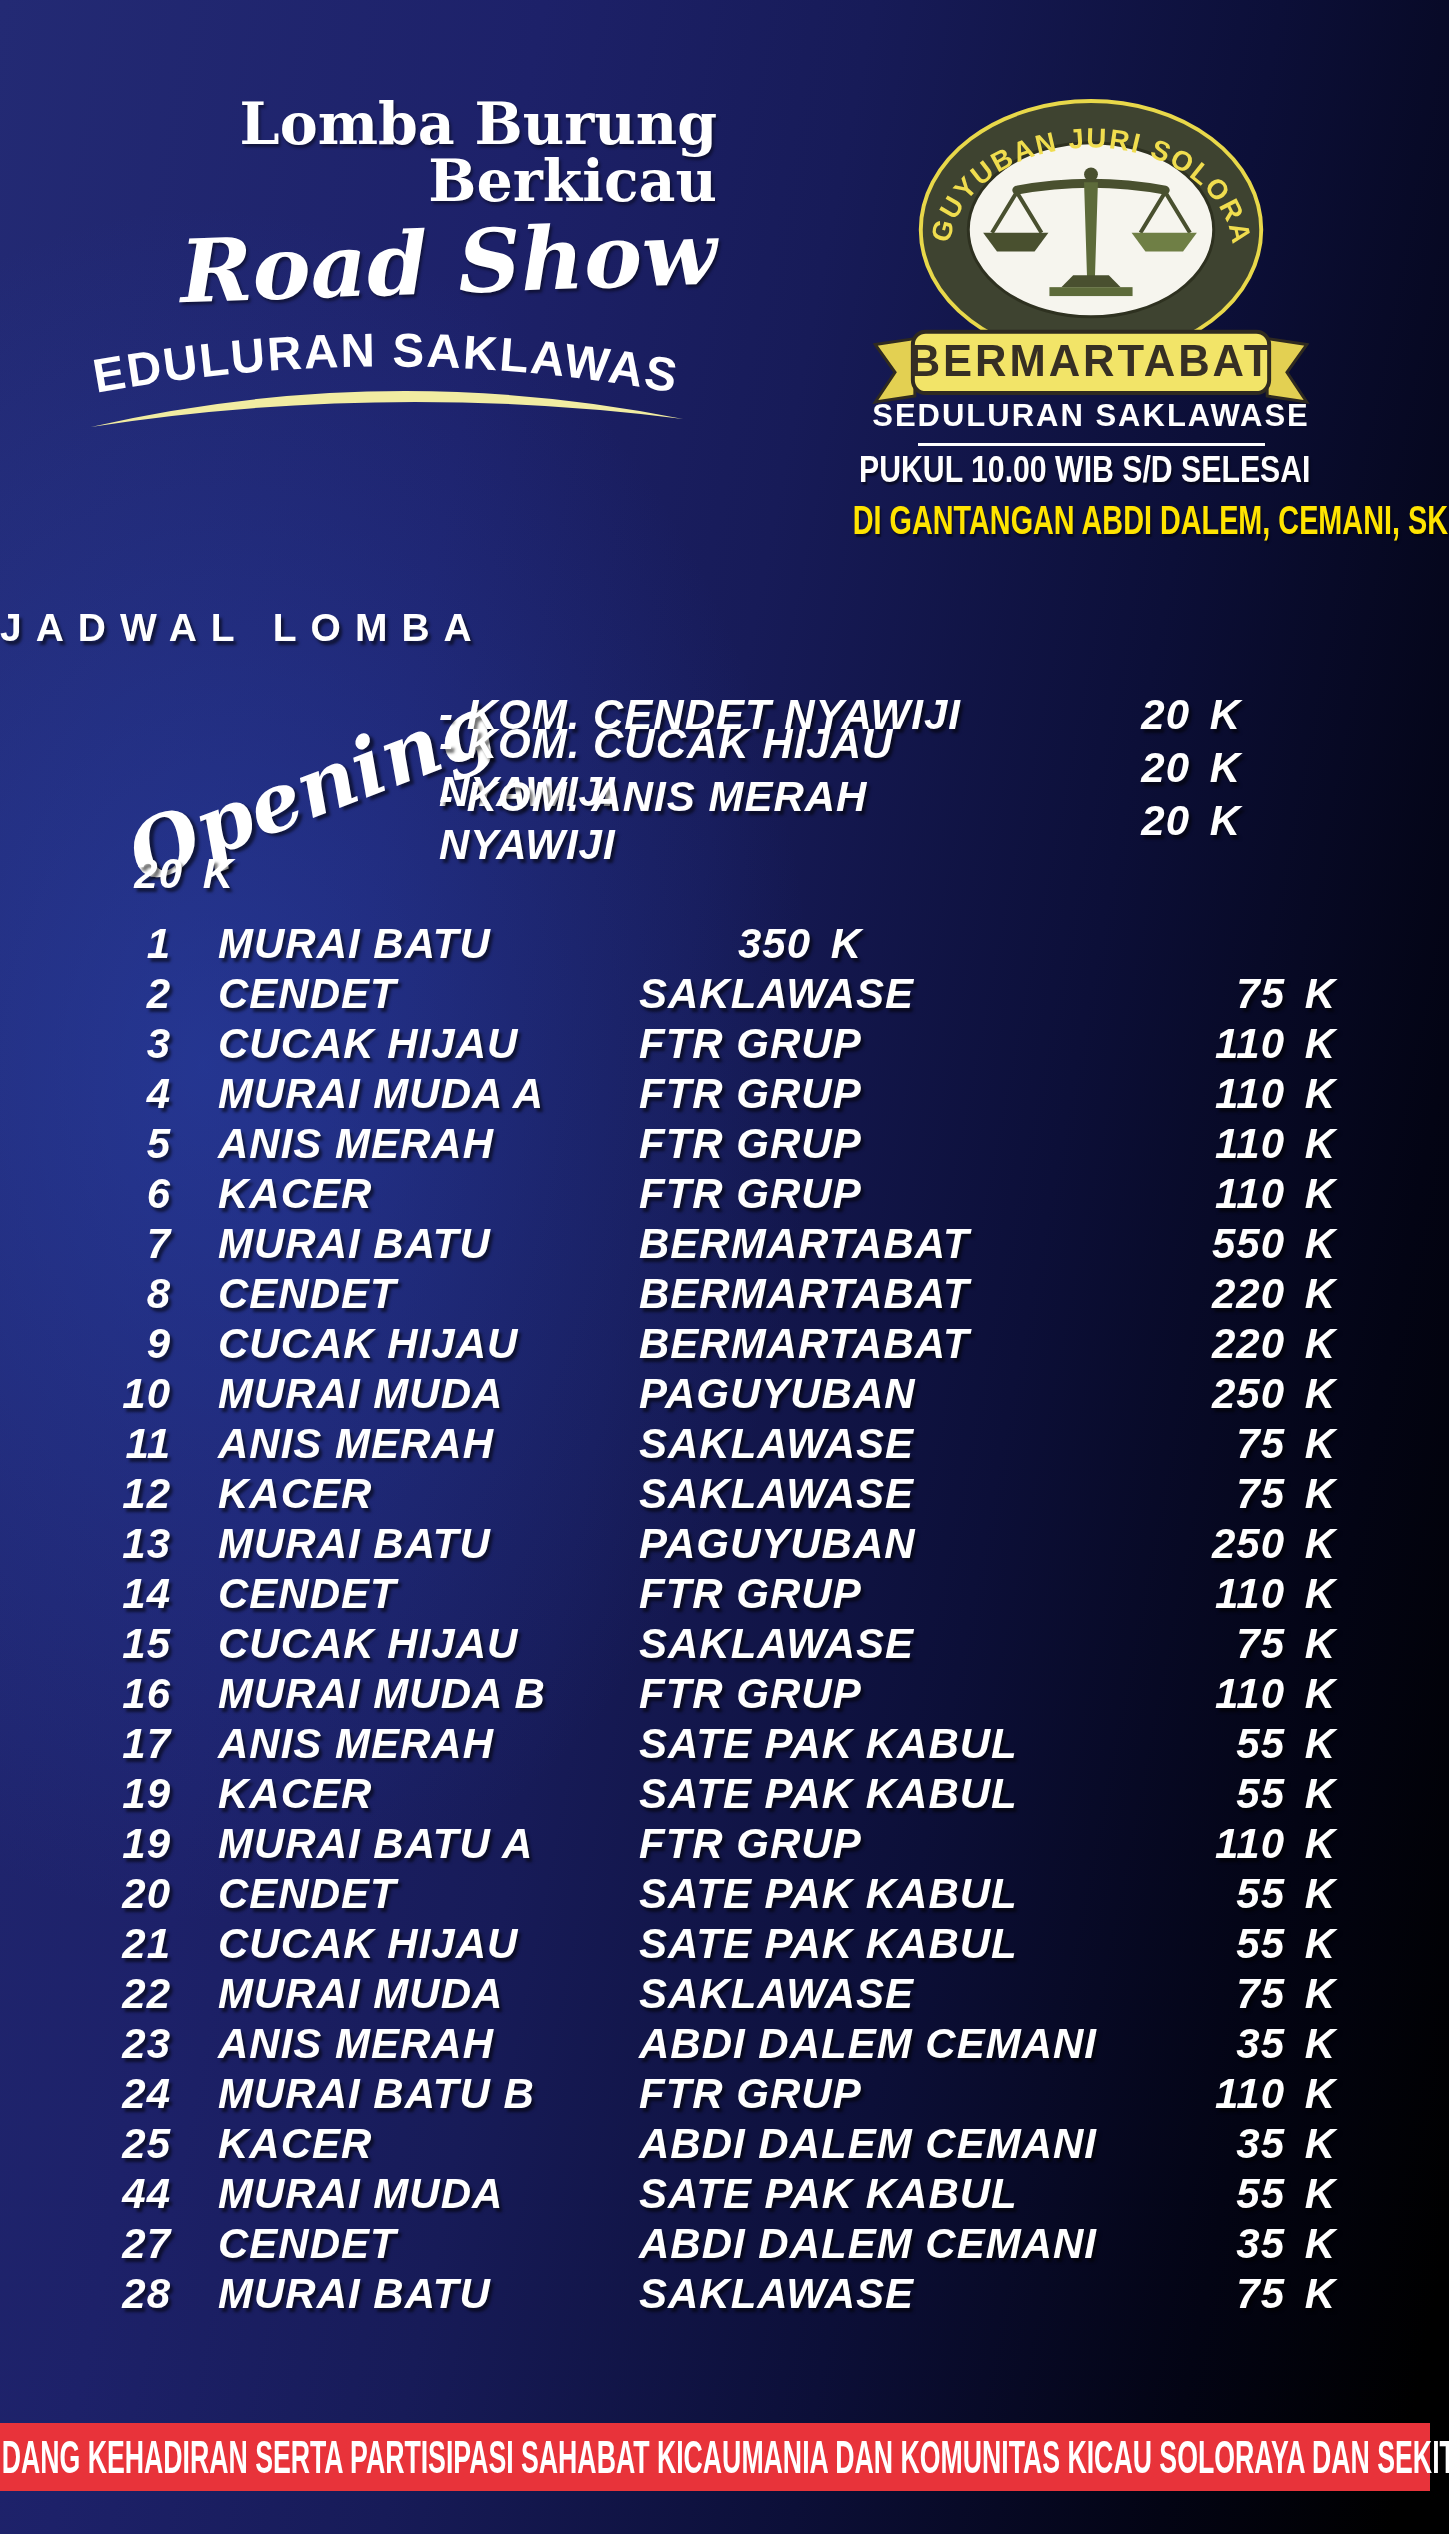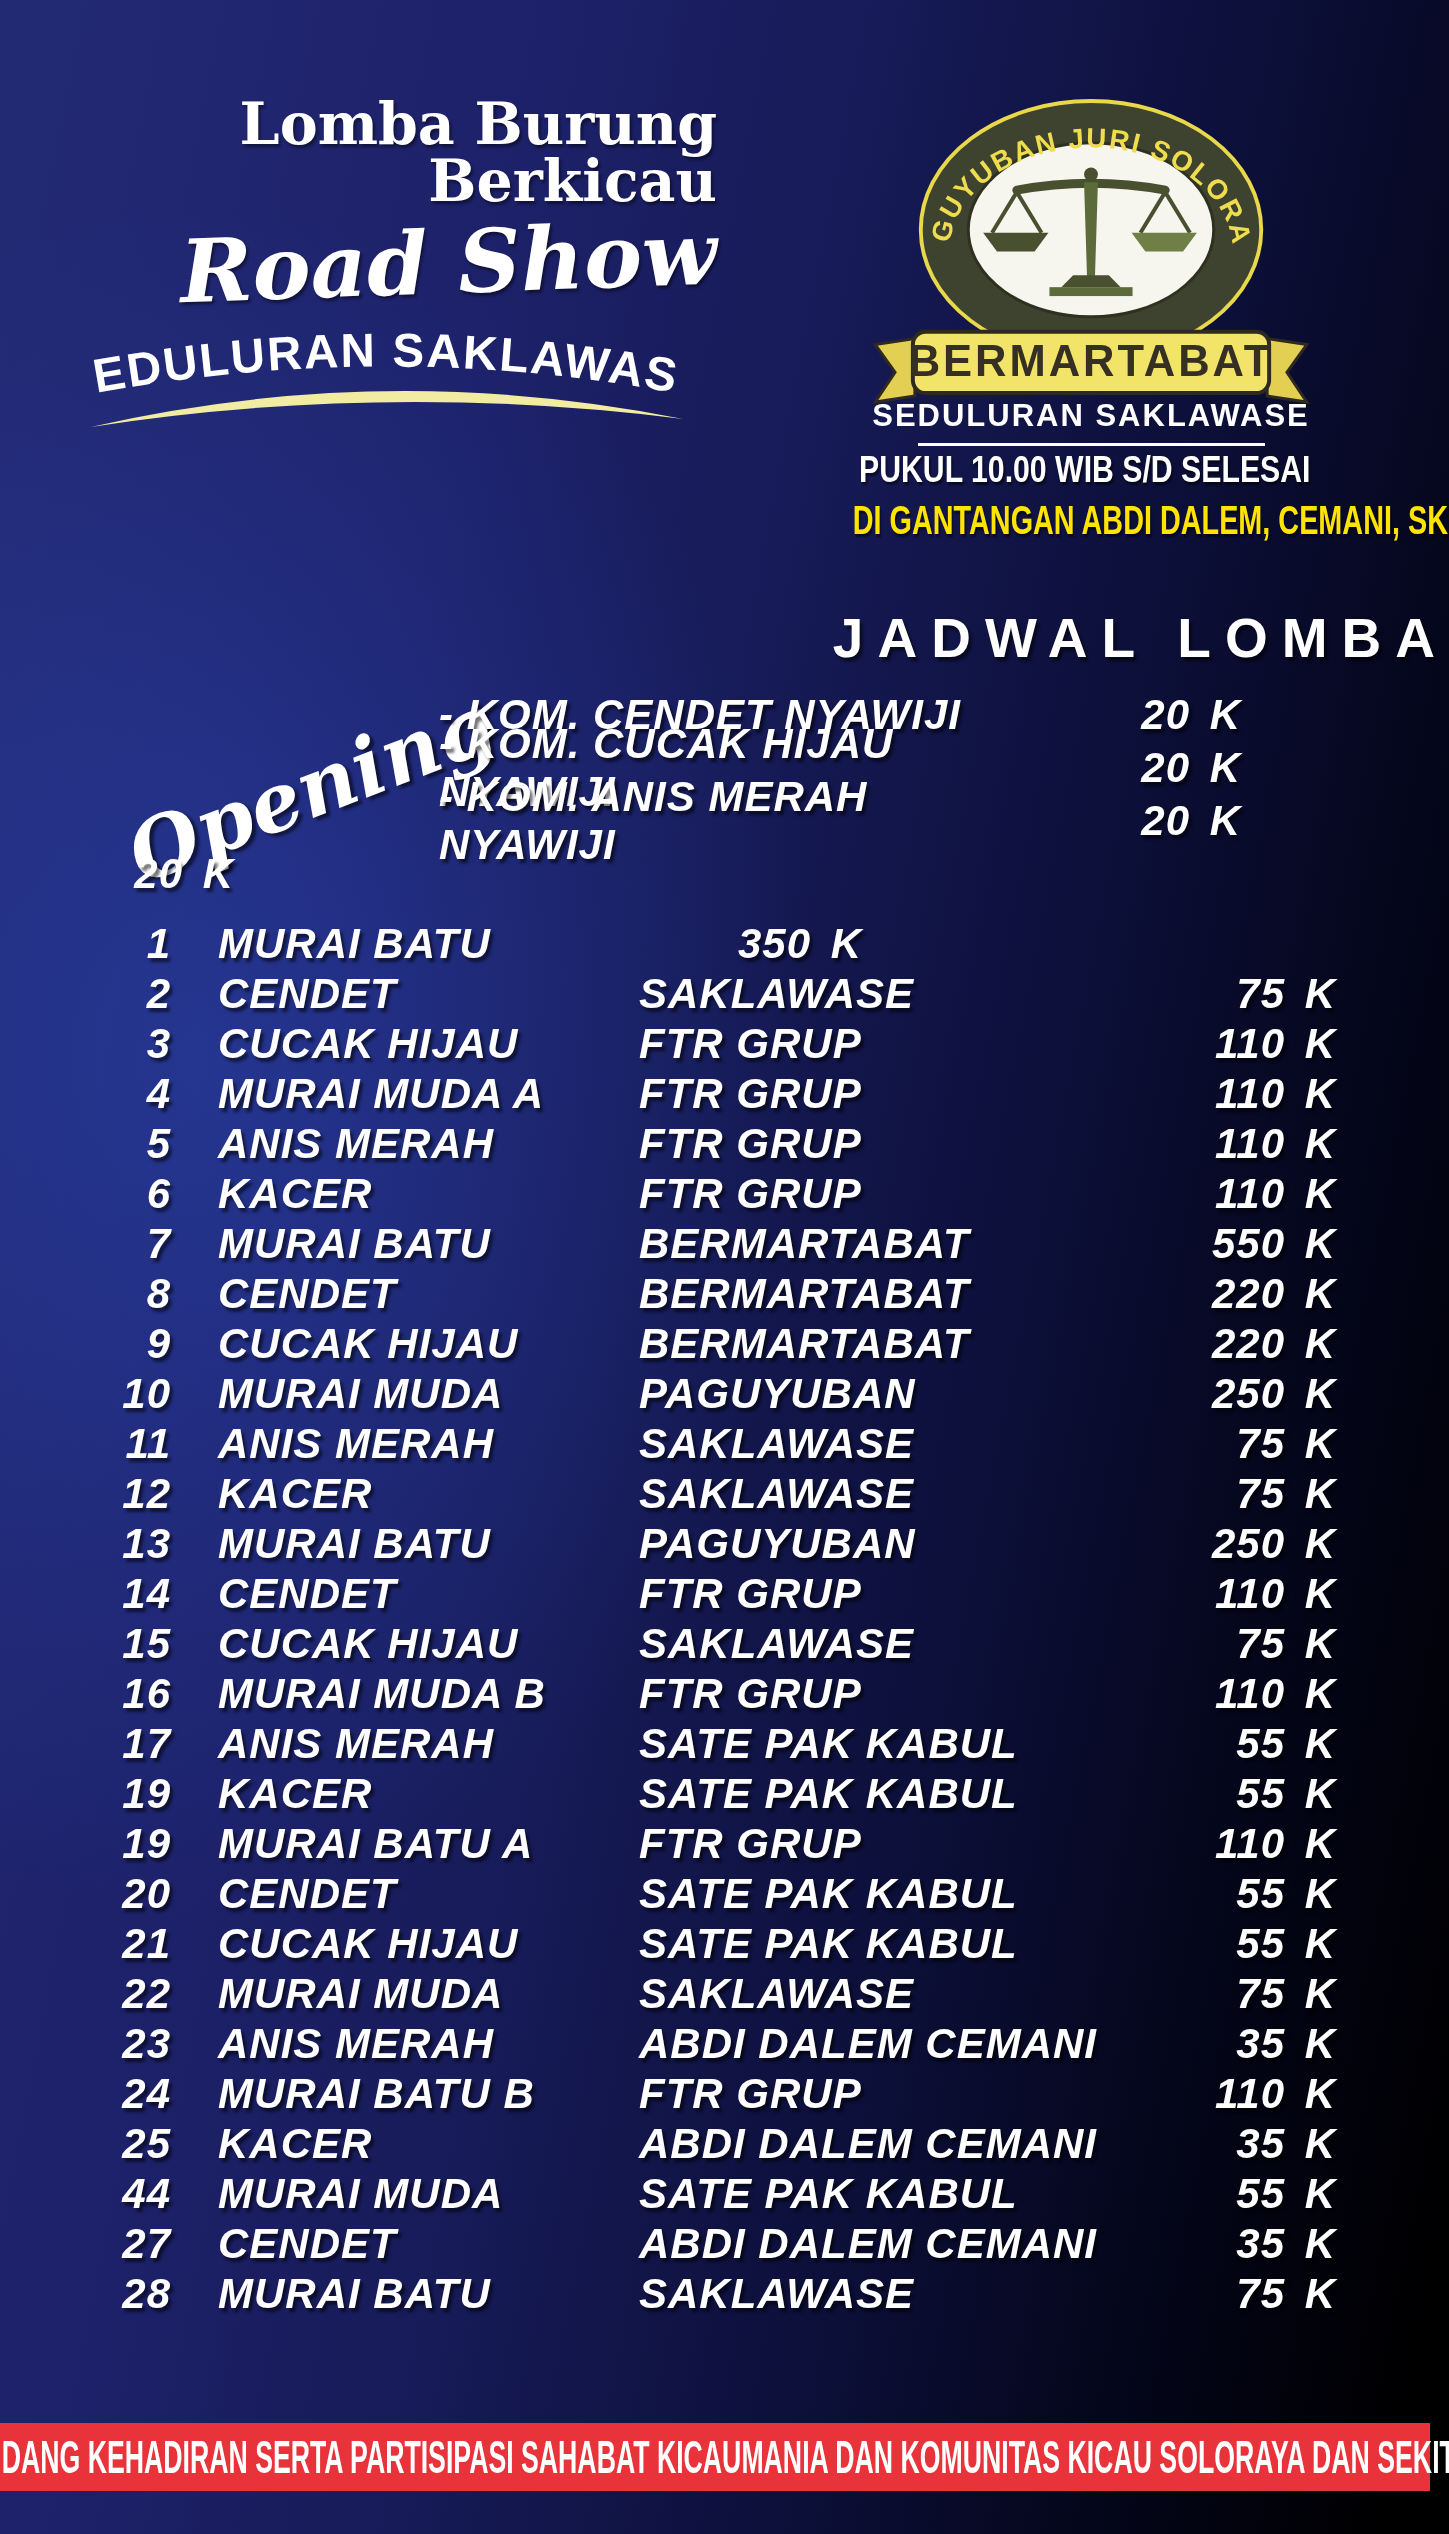--- a/index.html
+++ b/index.html
@@ -39,22 +39,22 @@
   .event-date{font-size:46px;font-weight:700;color:#f2efcb;}
   .event-date .squeeze{display:inline-block;transform:scaleX(.86);white-space:nowrap;
                        text-shadow:2px 3px 2px rgba(0,0,0,.5);}
   .event-time{font-size:36px;font-weight:700;color:#ffffff;margin-top:9px;}
   .event-time .squeeze{display:inline-block;transform:scaleX(.84);white-space:nowrap;
                        text-shadow:2px 3px 2px rgba(0,0,0,.5);}
   .event-venue{font-size:40px;font-weight:700;color:#ffe400;margin-top:10px;}
   .event-venue .squeeze{display:inline-block;transform:scaleX(.72);white-space:nowrap;
                         text-shadow:2px 3px 2px rgba(0,0,0,.5);}
   
-  .heading{position:absolute;left:0;top:606px;width:1449px;text-align:right;
-           font-size:55px;font-weight:700;letter-spacing:14px;
+  .heading{position:absolute;left:0;top:606px;width:1449px;text-align:left;
+           font-size:39px;font-weight:700;letter-spacing:14px;
            text-shadow:3px 4px 3px rgba(0,0,0,.55);}
   .opening-label{position:absolute;left:119px;top:741px;font-family:"DejaVu Serif",serif;
                  font-style:italic;font-weight:700;font-size:81px;
                  transform:rotate(-21deg);transform-origin:center;
                  text-shadow:3px 4px 3px rgba(0,0,0,.55);}
   .opening-list{position:absolute;left:0;top:688px;width:1343px;padding-left:11px;}
   .op-row{display:flex;align-items:center;height:53px;padding-right:113px;}
   .op-label{flex:1;margin-left:428px;font-size:42px;font-weight:700;font-style:italic;
             letter-spacing:1px;text-shadow:3px 4px 3px rgba(0,0,0,.55);}
   .schedule-list{position:absolute;left:0;top:919px;width:1449px;}

